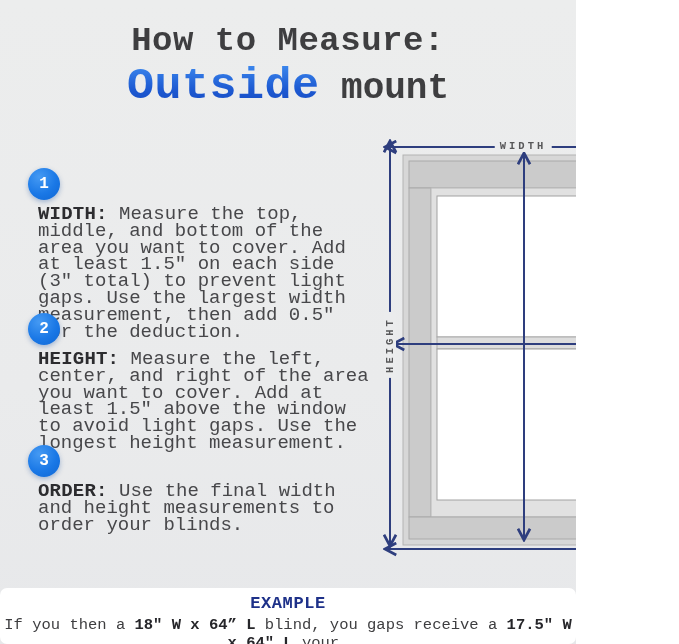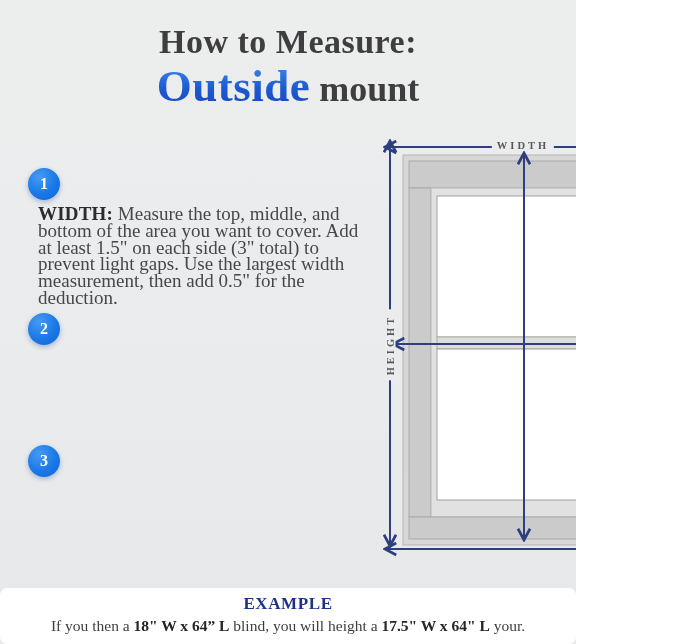--- a/index.html
+++ b/index.html
@@ -1,20 +1,20 @@
 <!DOCTYPE html>
 <html><head>
 <meta charset="utf-8">
 <style>
   html,body{margin:0;padding:0;}
   .canvas{
     position:relative;
     width:576px;height:644px;
     background:linear-gradient(180deg,#eceded 0%,#eaebec 60%,#e7e8ea 100%);
-    font-family:Liberation Serif, serif;
+    font-family:Liberation Mono, monospace;
     overflow:hidden;
   }
 
   
   .title-block{position:absolute;top:24px;left:0;width:100%;text-align:center;line-height:1.05;}
   .title-line1{font-size:34px;font-weight:700;color:#3e3e40;letter-spacing:.5px;}
   .title-line2{margin-top:3px;}
   .title-highlight{
     font-size:45px;font-weight:800;letter-spacing:.5px;
     color:#1d5ad2;
@@ -64,24 +64,26 @@
     </div>
   </header>
 
   <section class="step step-1">
     <div class="step-circle">1</div>
     <p class="step-text"><span class="step-label">WIDTH:</span><span> Measure the top, middle, and bottom of the area you want to cover. Add at least 1.5" on each side (3" total) to prevent light gaps. Use the largest width measurement, then add 0.5" for the deduction.</span></p>
   </section>
 
   <section class="step step-2">
     <div class="step-circle">2</div>
+    <p class="step-text"><span class="step-label">HEIGHT:</span><span> Measure the left, center, and right of the area you want to cover. Add at least 1.5" above the window to avoid light gaps. Use the longest height measurement.</span></p>
   </section>
 
   <section class="step step-3">
     <div class="step-circle">3</div>
+    <p class="step-text"><span class="step-label">ORDER:</span><span> Use the final width and height measurements to order your blinds.</span></p>
   </section>
 
   <div class="diagram">
     <svg width="300" height="447" viewBox="0 0 300 447">
       <defs>
         <marker id="ah" viewBox="0 0 10 10" refX="8.5" refY="5" markerWidth="7.5" markerHeight="7.5" orient="auto-start-reverse">
           <path d="M1,1 L8.5,5 L1,9" fill="none" stroke="#2e3e7e" stroke-width="1.8"></path>
         </marker>
       </defs>
 
@@ -106,16 +108,16 @@
         <line x1="149" y1="25" x2="149" y2="412" marker-start="url(#ah)" marker-end="url(#ah)"></line>
       </g>
     </svg>
 
     <span class="measure-label width-label">WIDTH</span>
     <span class="measure-label height-label">HEIGHT</span>
   </div>
 
   <footer class="example-strip">
     <div class="example-heading">EXAMPLE</div>
-    <div class="example-sentence"><span>If you then a </span><span class="example-bold">18" W x 64” L</span><span> blind, you will height a </span><span class="example-bold">17.5" W x 64" L</span><span> your.</span></div>
+    <div class="example-sentence"><span>If you then a </span><span class="example-bold">18" W x 64” L</span><span> blind, you gaps receive a </span><span class="example-bold">17.5" W x 64" L</span><span> your.</span></div>
   </footer>
 
 </div>
 
 </body></html>

